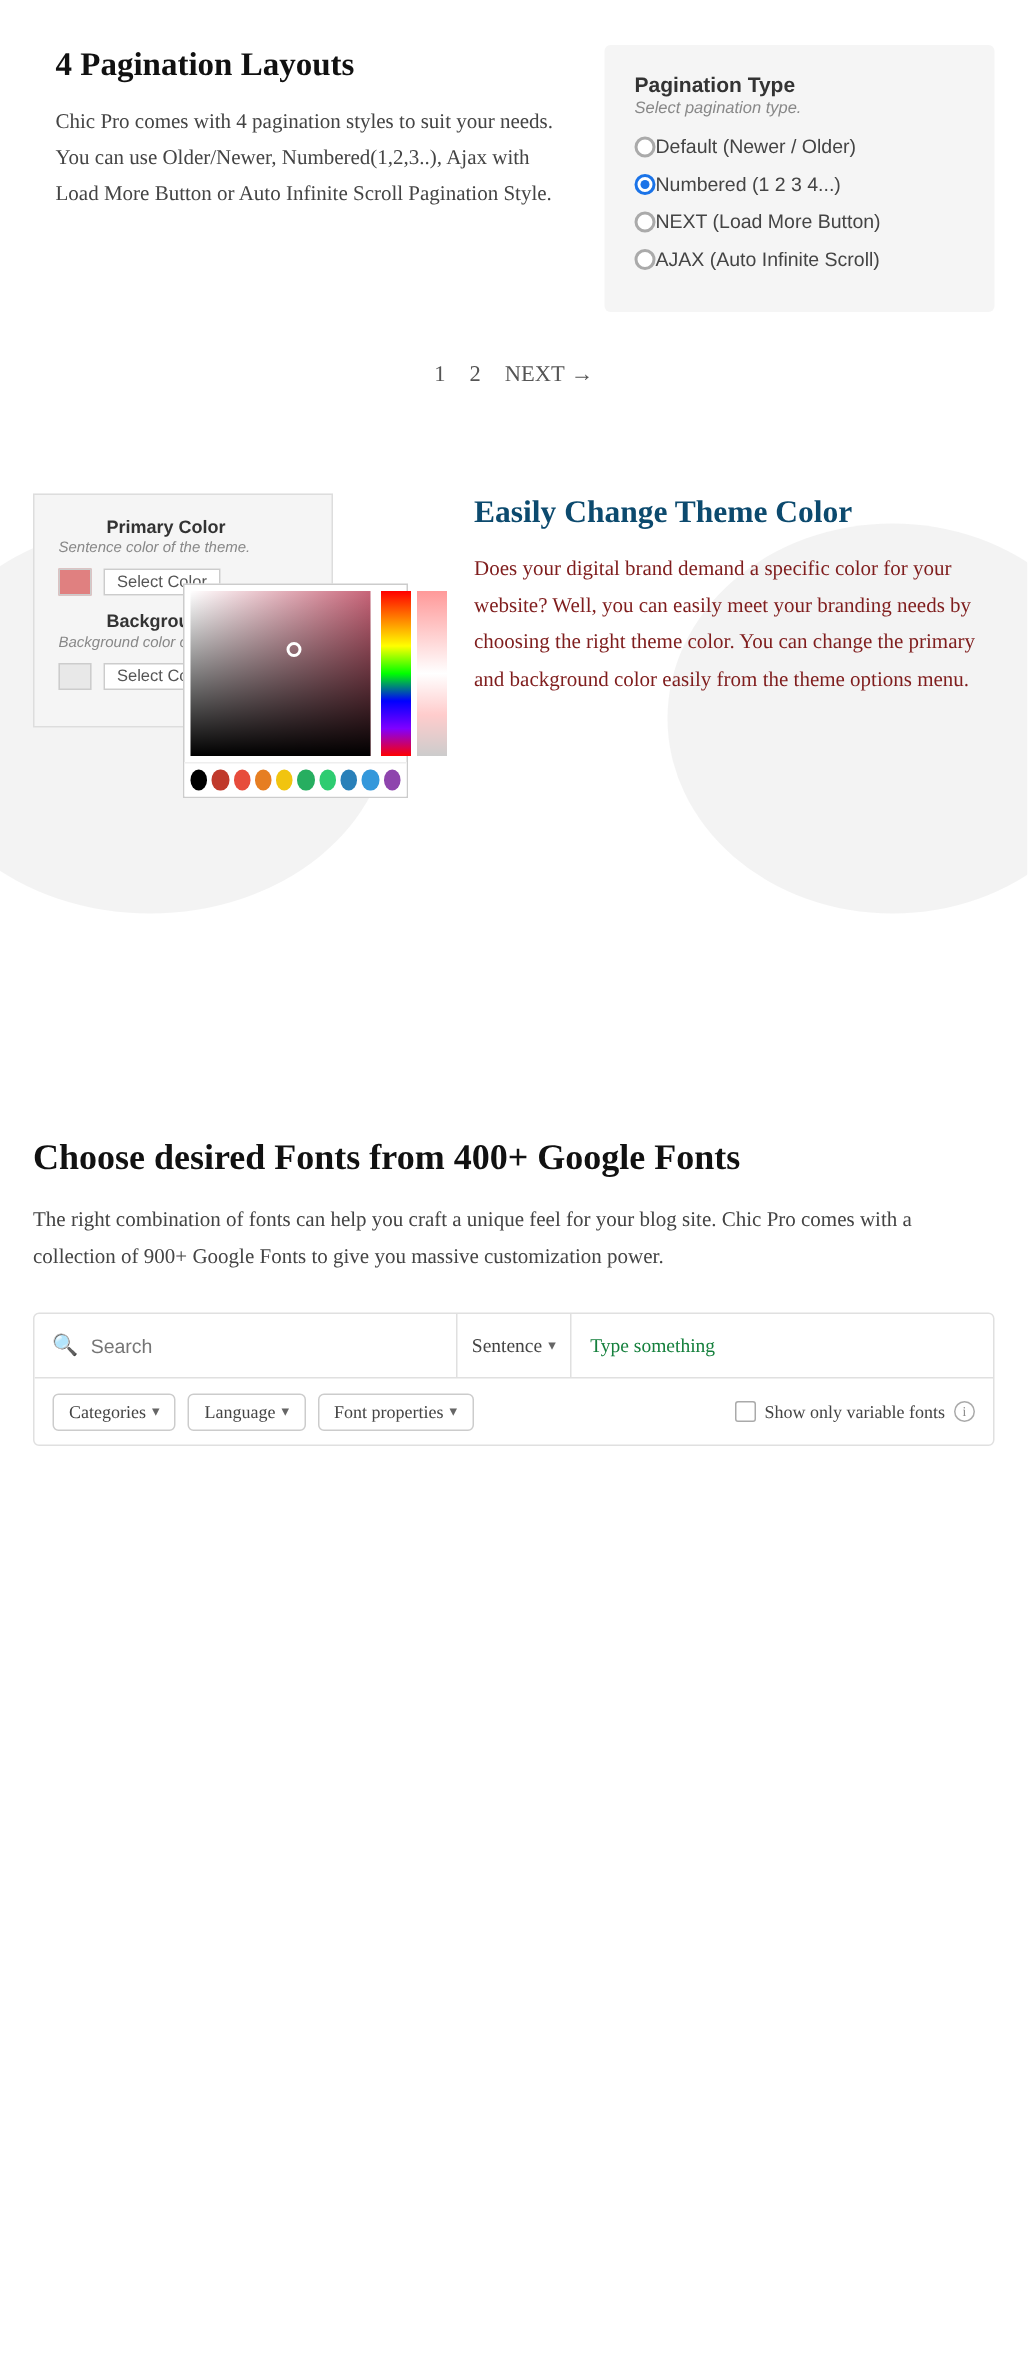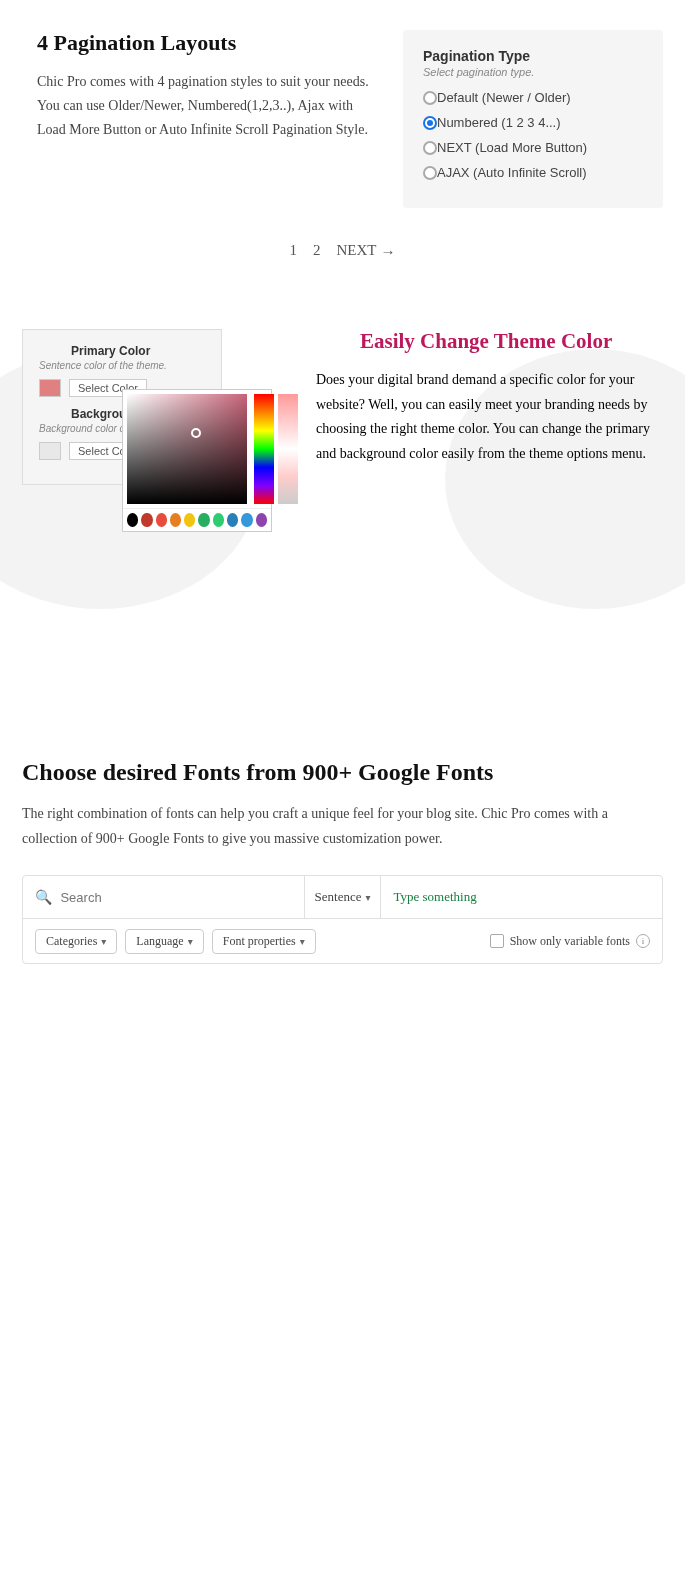--- a/index.html
+++ b/index.html
@@ -261,27 +261,26 @@
     .color-right {
       flex: 1;
       padding-left: 24px;
       padding-top: 10px;
     }
     .color-right h2 {
       font-size: 21px;
       font-weight: bold;
       font-family: Georgia, serif;
       margin-bottom: 14px;
-      color: #be185d;
-      margin-left: 44px;
+      color: #0c4a6e;
     }
     .color-right p {
       font-size: 14px;
       line-height: 1.75;
-      color: #000000;
+      color: #7f1d1d;
     }
 
     
     .fonts-section {
       padding: 50px 22px 0 22px;
     }
     .fonts-section h2 {
       font-size: 24px;
       font-weight: bold;
       font-family: Georgia, serif;
@@ -534,21 +533,21 @@
     </div>
 
     <div class="color-right">
       <h2>Easily Change Theme Color</h2>
       <p>Does your digital brand demand a specific color for your website? Well, you can easily meet your branding needs by choosing the right theme color. You can change the primary and background color easily from the theme options menu.</p>
     </div>
   </div>
 </div>
 
 <div class="fonts-section">
-  <h2>Choose desired Fonts from 900+ Google Fonts</h2>
+  <h2>Choose desired Fonts from 400+ Google Fonts</h2>
   <div class="fonts-content">
     <div class="fonts-left">
       <p>The right combination of fonts can help you craft a unique feel for your blog site. Chic Pro comes with a collection of 900+ Google Fonts to give you massive customization power.</p>
     </div>
   </div>
 
   <div class="fonts-search-ui">
     <div class="search-row">
       <div class="search-input-wrap">
         <span class="search-icon-glyph">🔍</span>

